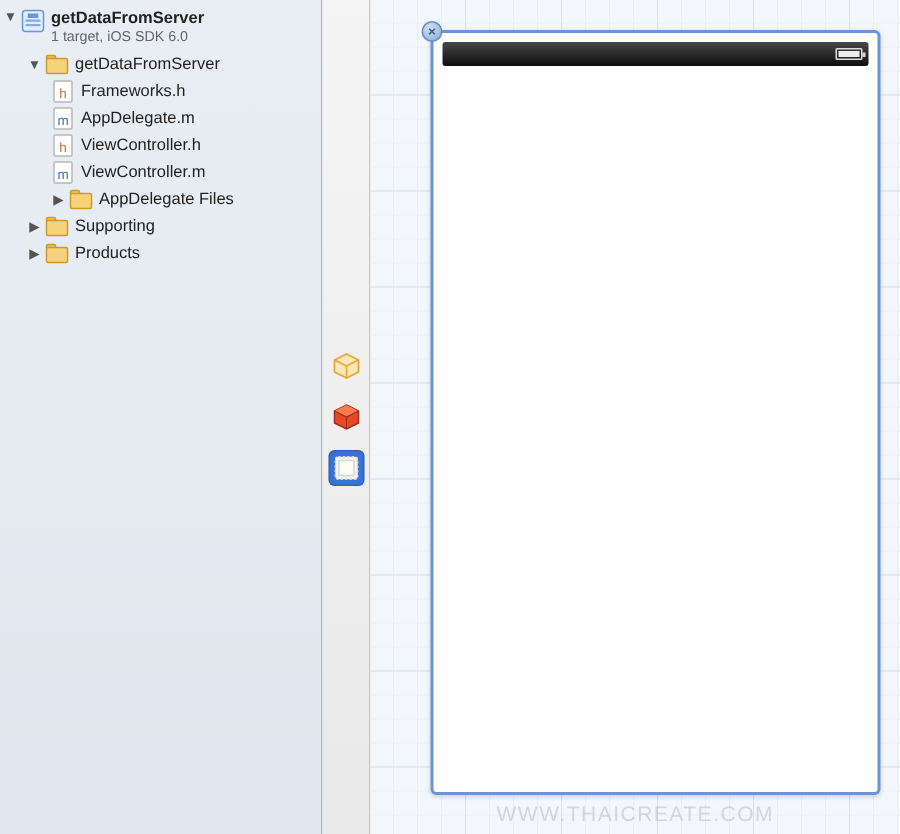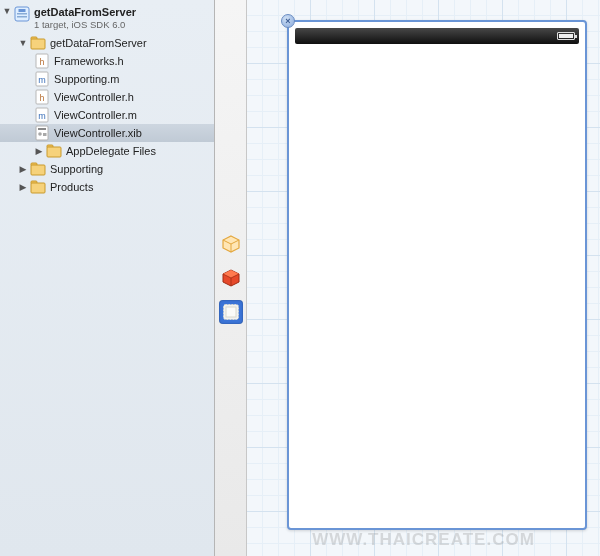--- a/index.html
+++ b/index.html
@@ -121,23 +121,23 @@
     width: 2px; height: 3px;
     background: #ddd;
   }
   .battery-fill {
     position: absolute; left: 1px; top: 1px; bottom: 1px;
     width: 14px; background: #eee;
   }
   .watermark {
     position: absolute;
     bottom: 6px; left: 50%; transform: translateX(-50%);
-    font-size: 17px; letter-spacing: 1px;
+    font-size: 14px; letter-spacing: 1px;
     color: rgba(120,120,120,0.25);
-    font-weight: 700;
+    font-weight: 400;
     pointer-events: none;
   }
 </style>
 </head>
 <body>
 
 <div class="root">
 
   <div class="sidebar">
 
@@ -178,21 +178,21 @@
       <span>Frameworks.h</span>
     </div>
 
     <div class="row indent-2">
       <span class="icon">
         <svg width="14" height="16">
             <rect x="1" y="1" width="12" height="14" rx="1" fill="#fff" stroke="#b7b7b7"></rect>
             <text x="7" y="12" font-size="9" text-anchor="middle" fill="#3a6fb9" font-family="Menlo,monospace">m</text>
           </svg>
       </span>
-      <span>Supporting.m</span>
+      <span>AppDelegate.m</span>
     </div>
 
     <div class="row indent-2">
       <span class="icon">
         <svg width="14" height="16">
             <rect x="1" y="1" width="12" height="14" rx="1" fill="#fff" stroke="#b7b7b7"></rect>
             <text x="7" y="12" font-size="9" text-anchor="middle" fill="#b9743a" font-family="Menlo,monospace">h</text>
           </svg>
       </span>
       <span>ViewController.h</span>
@@ -201,31 +201,20 @@
     <div class="row indent-2">
       <span class="icon">
         <svg width="14" height="16">
             <rect x="1" y="1" width="12" height="14" rx="1" fill="#fff" stroke="#b7b7b7"></rect>
             <text x="7" y="12" font-size="9" text-anchor="middle" fill="#3a6fb9" font-family="Menlo,monospace">m</text>
           </svg>
       </span>
       <span>ViewController.m</span>
     </div>
 
-    <div class="row indent-2 selected">
-      <span class="icon">
-        <svg width="14" height="16">
-            <rect x="1" y="1" width="12" height="14" rx="1" fill="#fff" stroke="#b0b0b0"></rect>
-            <rect x="3" y="3" width="8" height="2" fill="#888"></rect>
-            <circle cx="5" cy="9" r="1.8" fill="#a8a8a8"></circle>
-            <rect x="8" y="8" width="3.5" height="3" fill="#a8a8a8"></rect>
-          </svg>
-      </span>
-      <span>ViewController.xib</span>
-    </div>
 
     <div class="row indent-2">
       <span class="disclosure">▶</span>
       <span class="icon folder-ico">
         <svg width="16" height="14">
             <rect class="tab" x="1" y="1" width="6" height="3" rx="1"></rect>
             <rect x="1" y="3" width="14" height="10" rx="1"></rect>
           </svg>
       </span>
       <span>AppDelegate Files</span>

